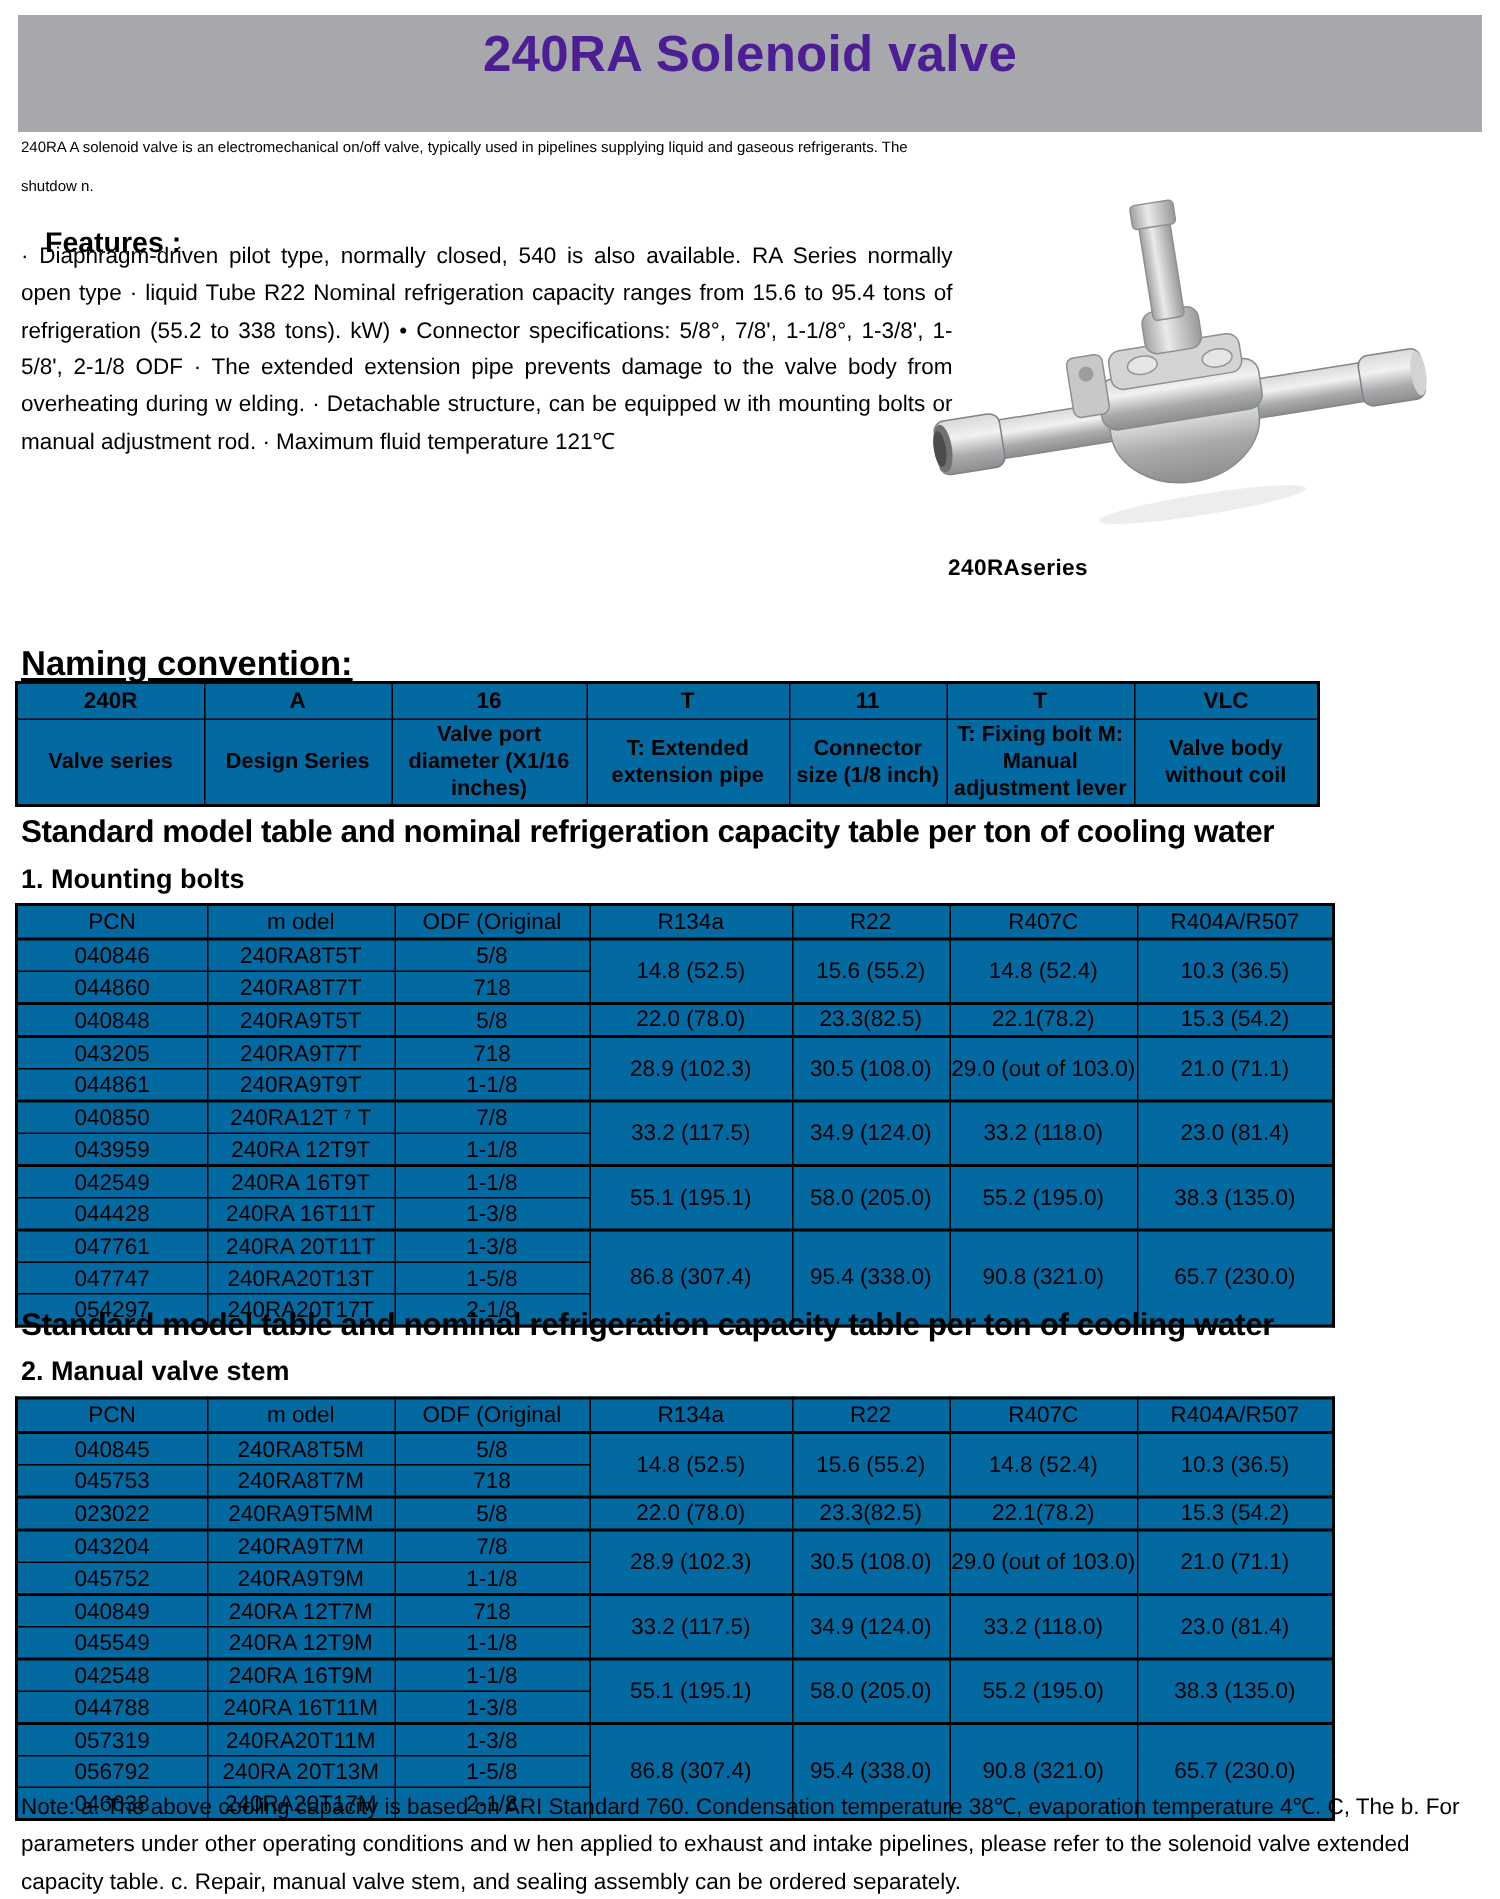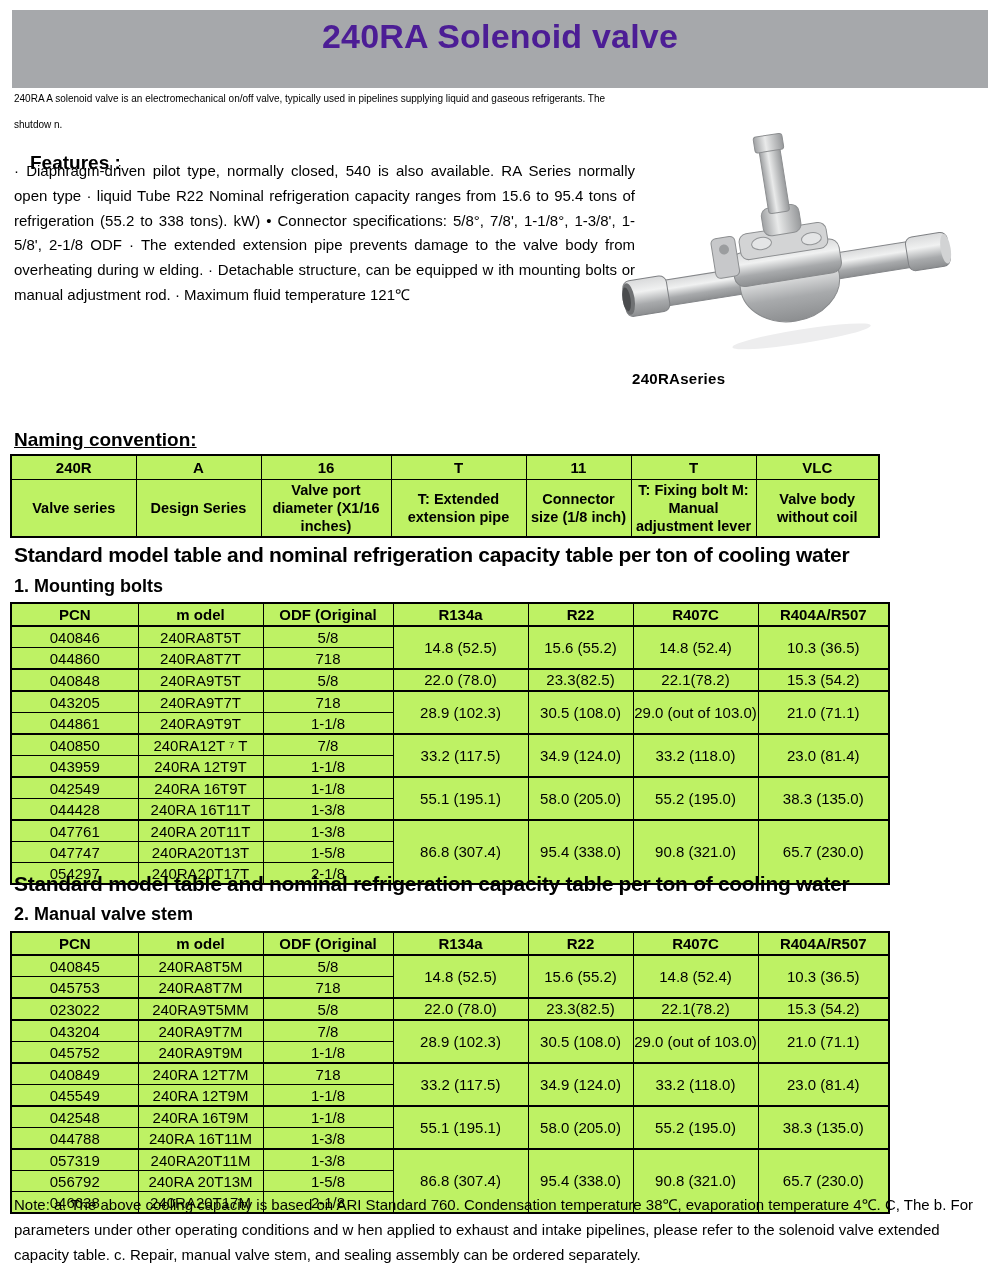--- a/index.html
+++ b/index.html
@@ -29,23 +29,23 @@
     font-size:15px; line-height:24.8px; text-align:justify;
   }
   .features p { margin:0; }
   .figure { position:absolute; left:616px; top:130px; width:340px; height:235px; }
   .series-caption {
     position:absolute; left:632px; top:370px;
     font-size:15px; font-weight:bold; letter-spacing:0.3px;
   }
   .naming-h {
     position:absolute; left:14px; top:429px; margin:0;
-    font-size:19px; font-weight:bold; text-decoration:underline;
-  }
-  table { border-collapse:collapse; table-layout:fixed; background:#bef264; position:absolute; }
+    font-size:23px; font-weight:bold; text-decoration:underline;
+  }
+  table { border-collapse:collapse; table-layout:fixed; background:#0369a1; position:absolute; }
   #naming-table { left:10px; top:454px; border:2px solid #000; }
   #naming-table th, #naming-table td {
     border:1px solid #000; text-align:center; font-weight:bold; padding:0 3px;
     overflow:hidden;
   }
   #naming-table th { height:23px; font-size:15px; }
   #naming-table td { height:56px; font-size:14.5px; line-height:18px; vertical-align:middle; }
   .sec-h {
     position:absolute; left:14px; margin:0; white-space:nowrap;
     font-size:21px; font-weight:bold; letter-spacing:-0.3px;
@@ -56,21 +56,21 @@
     font-size:18px; font-weight:bold;
   }
   #sec1-sub { top:576px; } #sec2-sub { top:904px; }
   .model-table { border:2px solid #000; }
   #table1 { left:10px; top:602px; }
   #table2 { left:10px; top:931px; }
   .model-table th, .model-table td {
     border:1px solid #000; text-align:center; padding:0;
     font-size:15px; height:20px; line-height:19px; overflow:hidden; white-space:nowrap;
   }
-  .model-table th { font-weight:bold; height:21px; border-bottom:2px solid #000; }
+  .model-table th { font-weight:normal; height:21px; border-bottom:2px solid #000; }
   .model-table td.cap { white-space:normal; line-height:18px; }
   .model-table tr.gs td { border-top:2px solid #000; }
   .note {
     position:absolute; left:14px; top:1192px; width:980px; margin:0;
     font-size:15px; line-height:25px;
   }
 </style>
 </head>
 <body>
 

